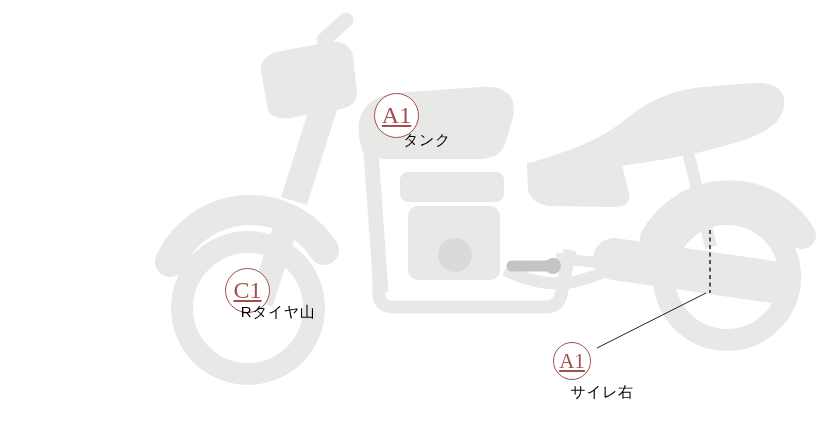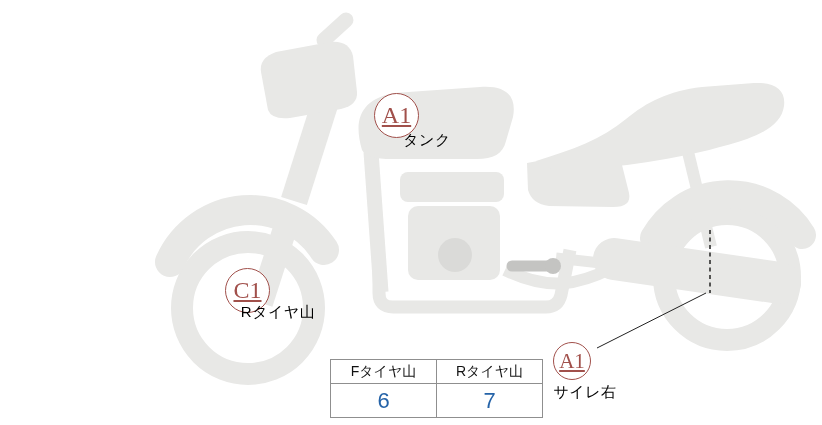--- a/index.html
+++ b/index.html
@@ -86,28 +86,16 @@
   <div class="caption" style="left:427px;top:131px;">タンク</div>
 
   <div class="marker big" style="left:225px;top:268px;">
     <span>C1</span>
   </div>
   <div class="caption" style="left:278px;top:303px;">Rタイヤ山</div>
 
   <div class="marker small" style="left:553px;top:342px;">
     <span>A1</span>
   </div>
-  <div class="caption" style="left:585px;top:383px;font-family:Liberation Mono, monospace;">サイレ右</div>
+  <div class="caption" style="left:602px;top:383px;font-family:Liberation Mono, monospace;">サイレ右</div>
 
-  <table class="tire-table">
-    <tbody>
-        <tr>
-      <th>Fタイヤ山</th>
-      <th>Rタイヤ山</th>
-    </tr>
-    <tr>
-      <td>6</td>
-      <td>7</td>
-    </tr>
-  </tbody>
-    </table>
 
 </div>
 
 </body></html>

